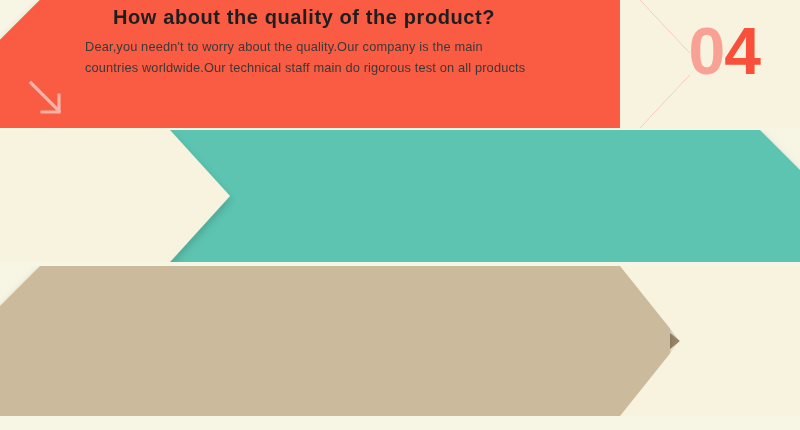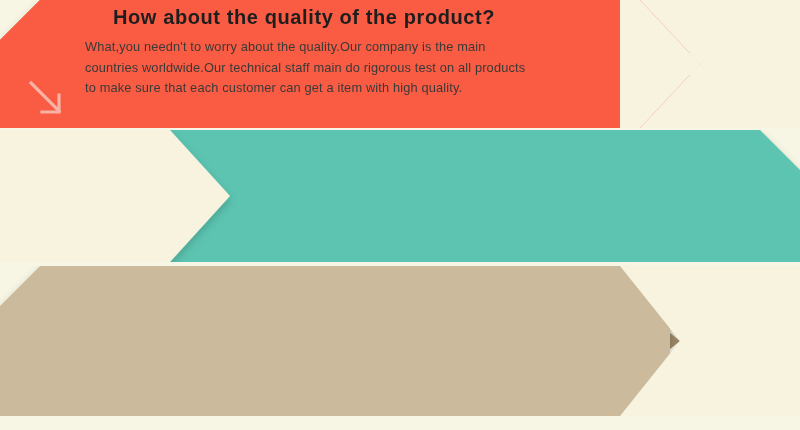--- a/index.html
+++ b/index.html
@@ -108,25 +108,27 @@
         <polygon points="40,0 690,0 690,128 0,128 0,40" fill="#FA5B43"></polygon>
 
         <polygon points="640,0 700,64 640,128 700,128 700,0" fill="#F7F3DF"></polygon>
         <polygon points="640,0 700,64 640,128 620,128 620,0" fill="#F7F3DF"></polygon>
       </svg>
     </div>
 
     <div class="title" id="title-04">How about the quality of the product?</div>
 
     <div class="body" id="body-04">
-      <div>What,you needn't to worry about the quality.Our company is the main</div>
+      <div>Dear,you needn't to worry about the quality.Our company is the main</div>
       <div>countries worldwide.Our technical staff main do rigorous test on all products</div>
-      <div>to make sure that each customer can get a item with high quality.</div>
     </div>
 
+    <div class="num" id="num-04">
+      <span class="d1">0</span><span class="d2">4</span>
+    </div>
 
     <div class="arrow" id="arrow-04">
       <svg width="42" height="42" viewBox="0 0 42 42" xmlns="http://www.w3.org/2000/svg">
         <g stroke="#F8B3A6" stroke-width="3.2" fill="none" stroke-linecap="square">
           <line x1="5" y1="5" x2="33" y2="33"></line>
           <polyline points="33,17 33,34 16,34"></polyline>
         </g>
       </svg>
     </div>
   </div>

